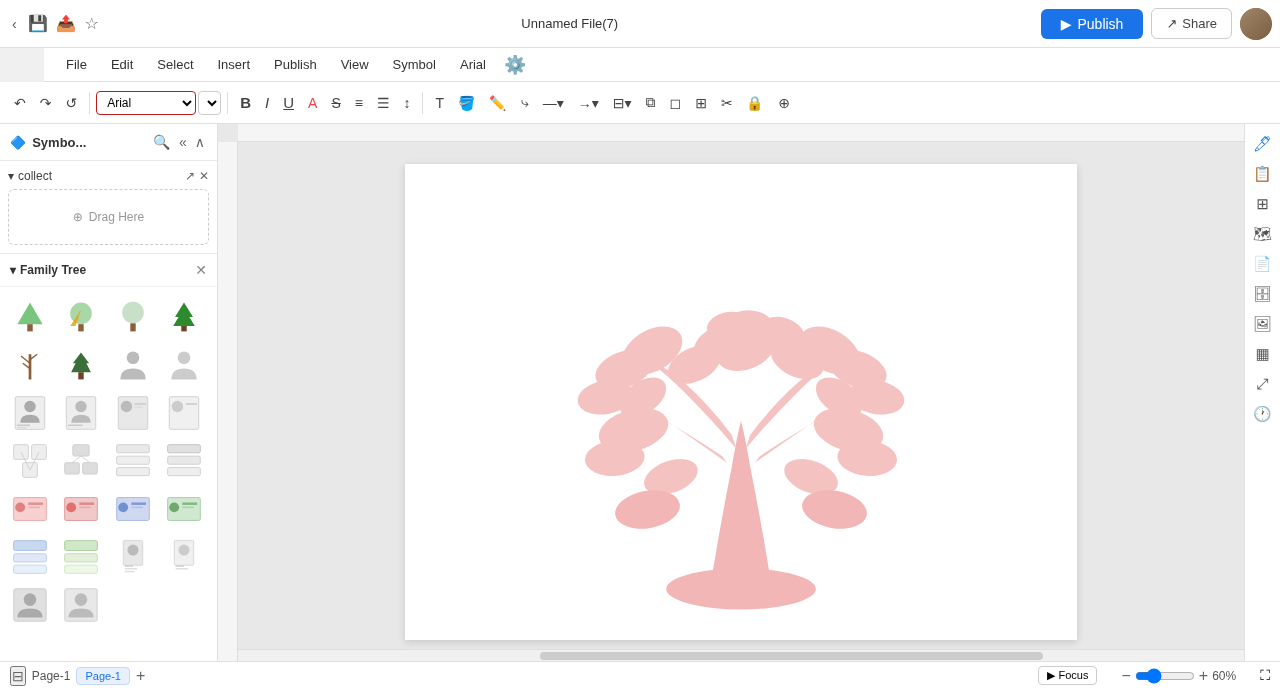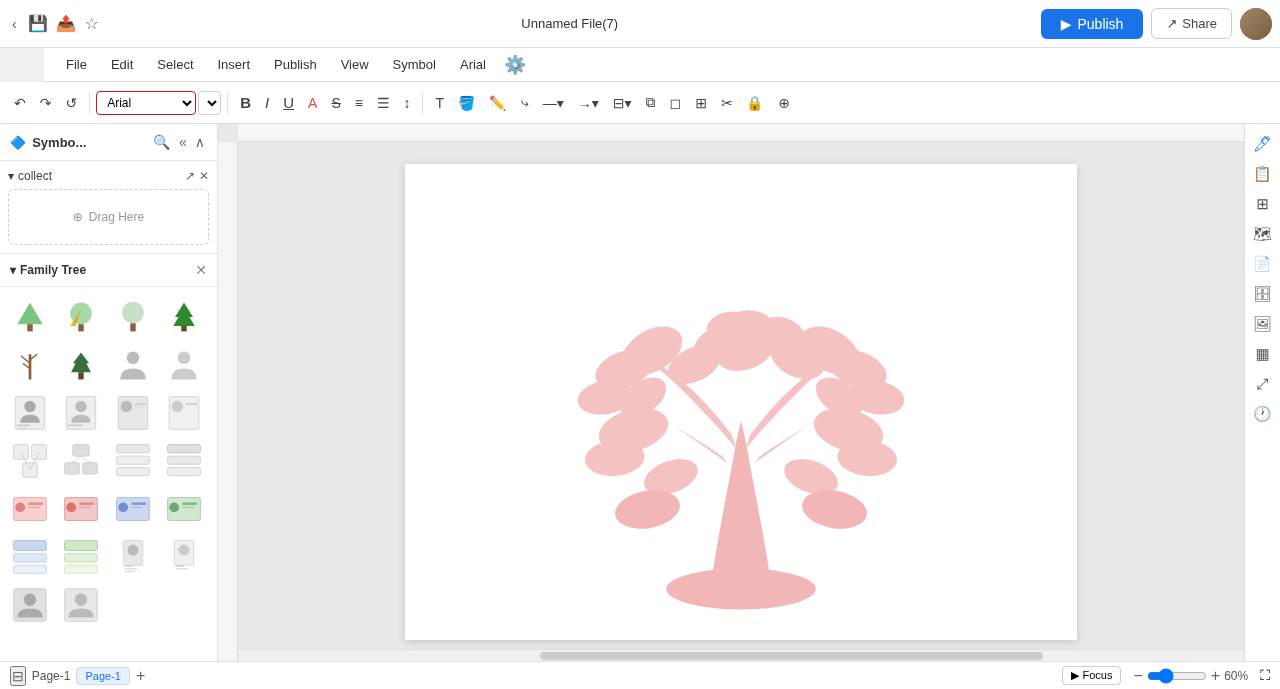--- a/index.html
+++ b/index.html
@@ -289,21 +289,21 @@
       background: #fff;
       border-top: 1px solid #e0e0e0;
       display: flex;
       align-items: center;
       padding: 0 10px;
       gap: 8px;
       font-size: 12px;
       color: #555;
     }
     .status-bar-left { display: flex; align-items: center; gap: 6px; flex: 1; }
-    .status-bar-right { display: flex; align-items: center; gap: 12px; }
+    .status-bar-right { display: flex; align-items: center; gap: 24px; }
     .page-tab {
       background: #e8f0fe;
       color: #1a73e8;
       border: 1px solid #c5d8f8;
       border-radius: 4px;
       padding: 2px 8px;
       font-size: 11px;
       cursor: pointer;
     }
     .page-add { cursor: pointer; font-size: 16px; color: #666; }

